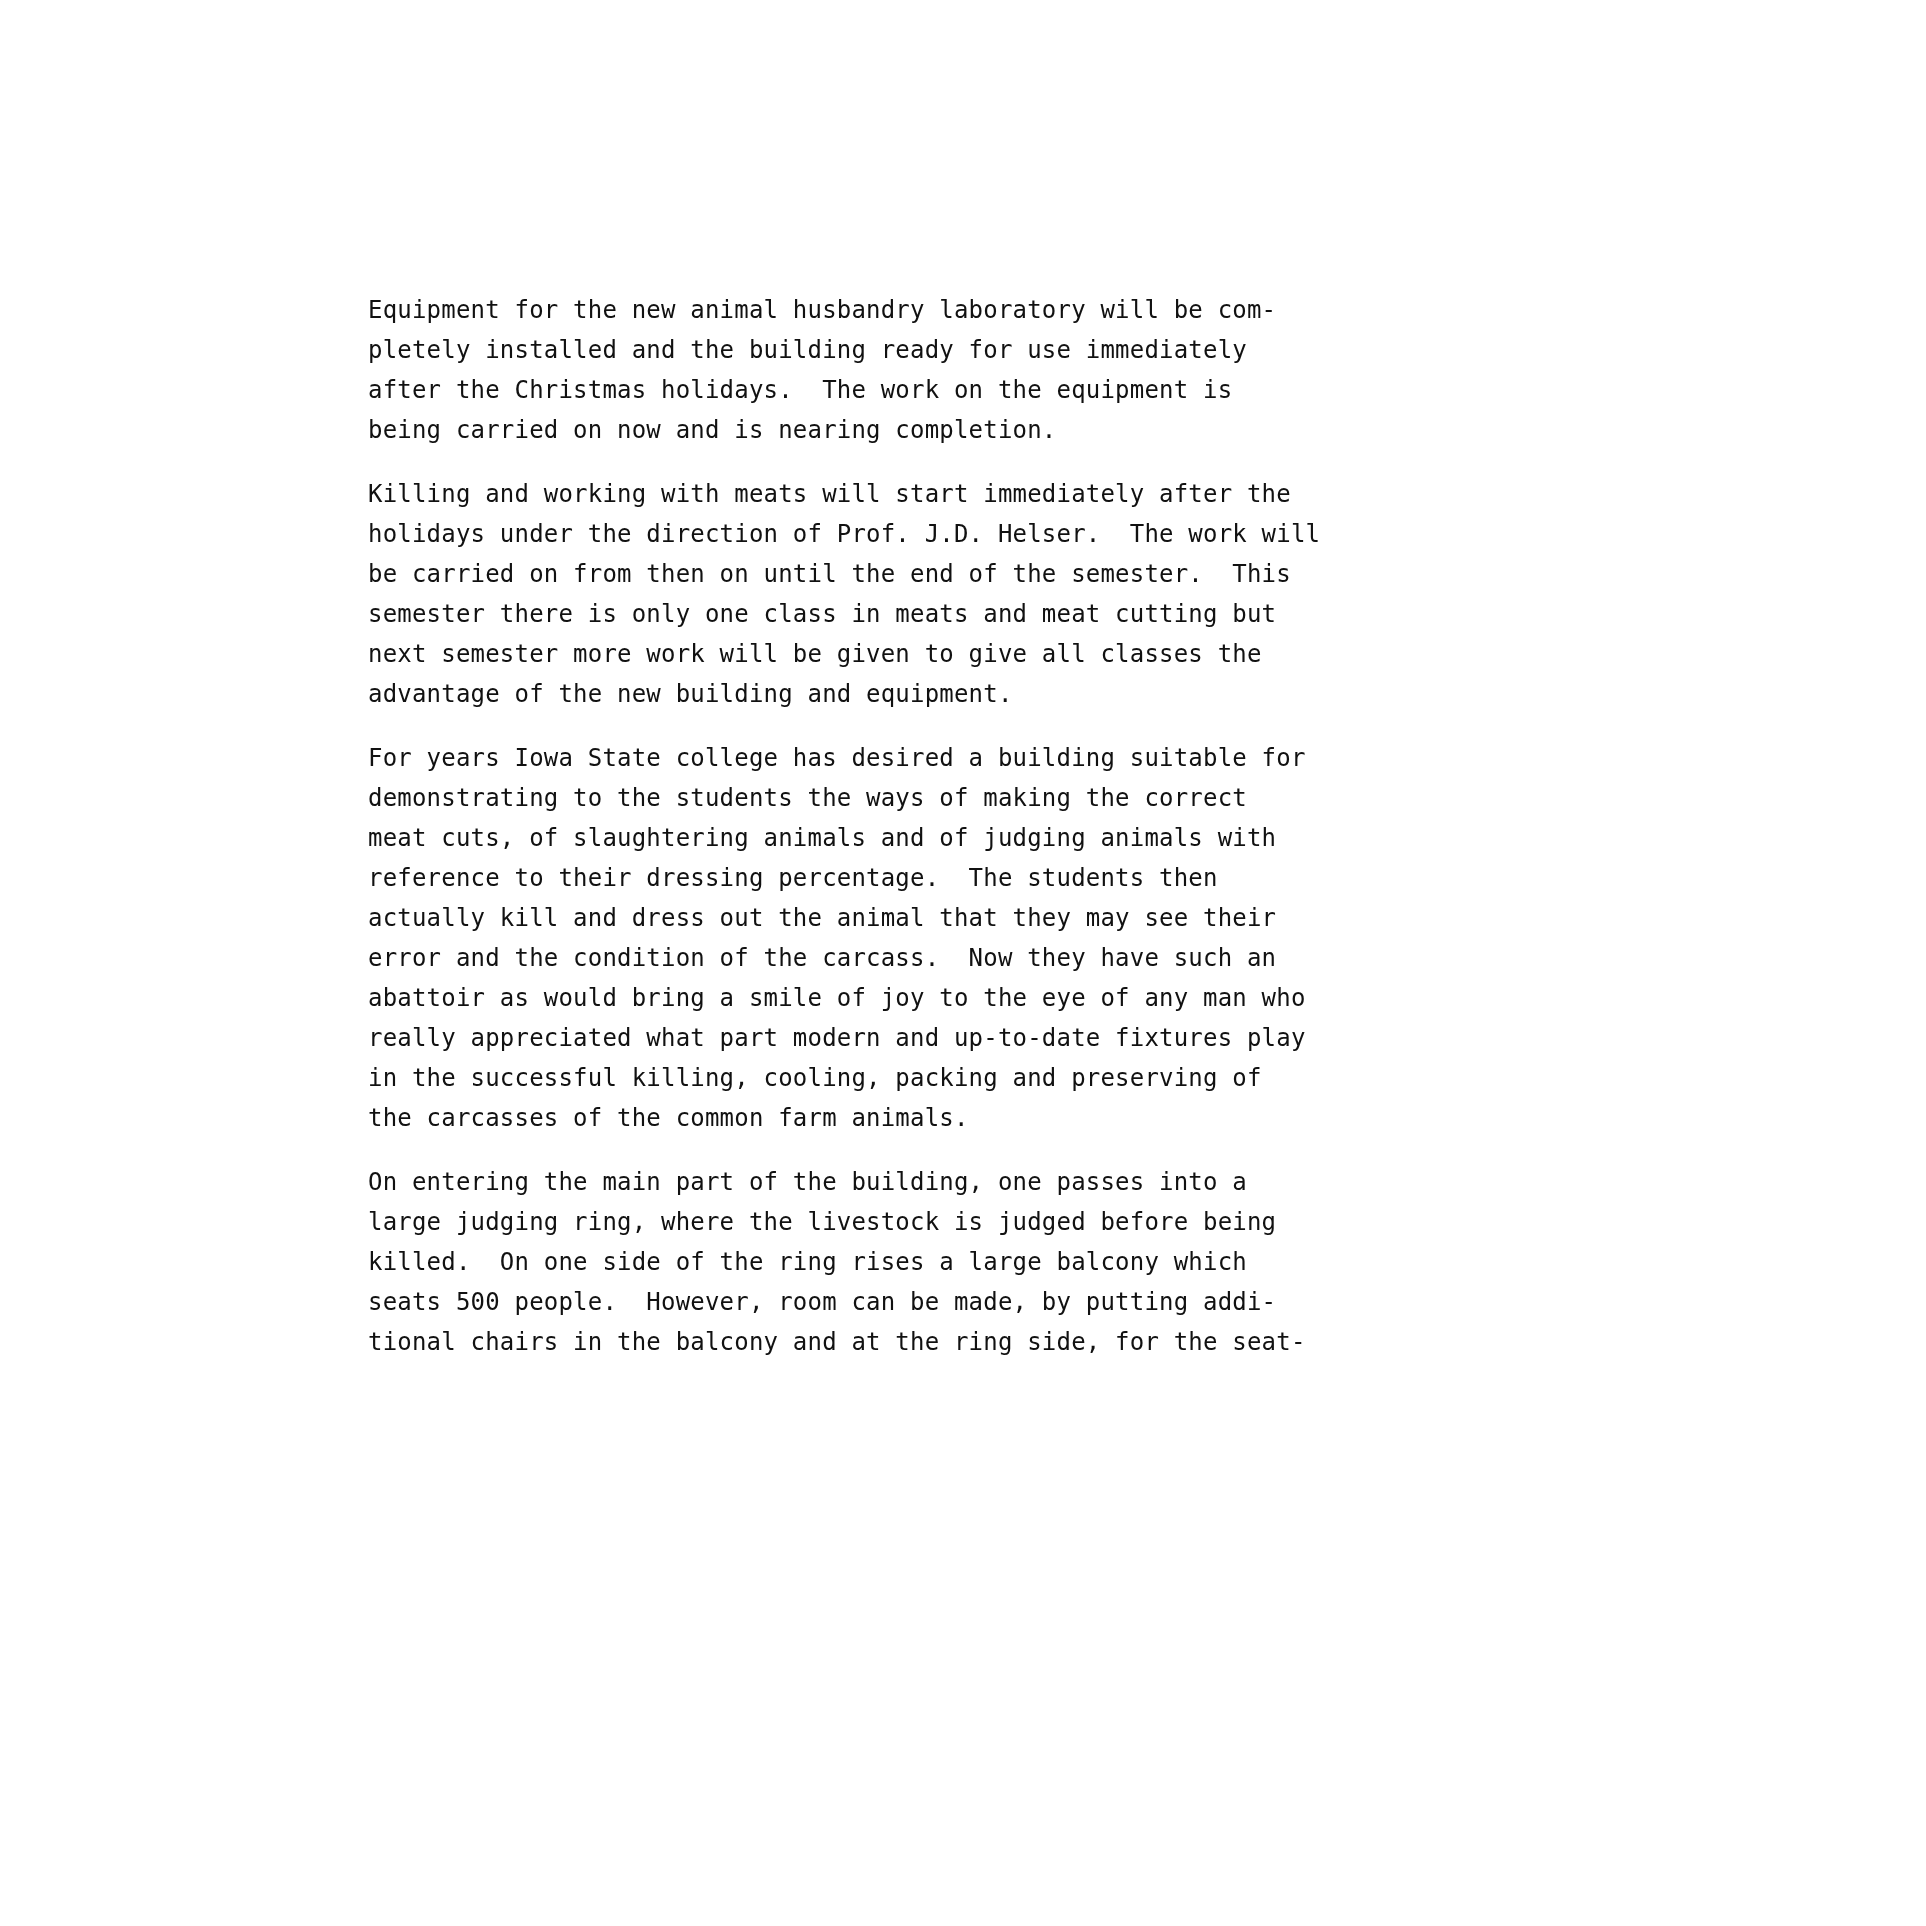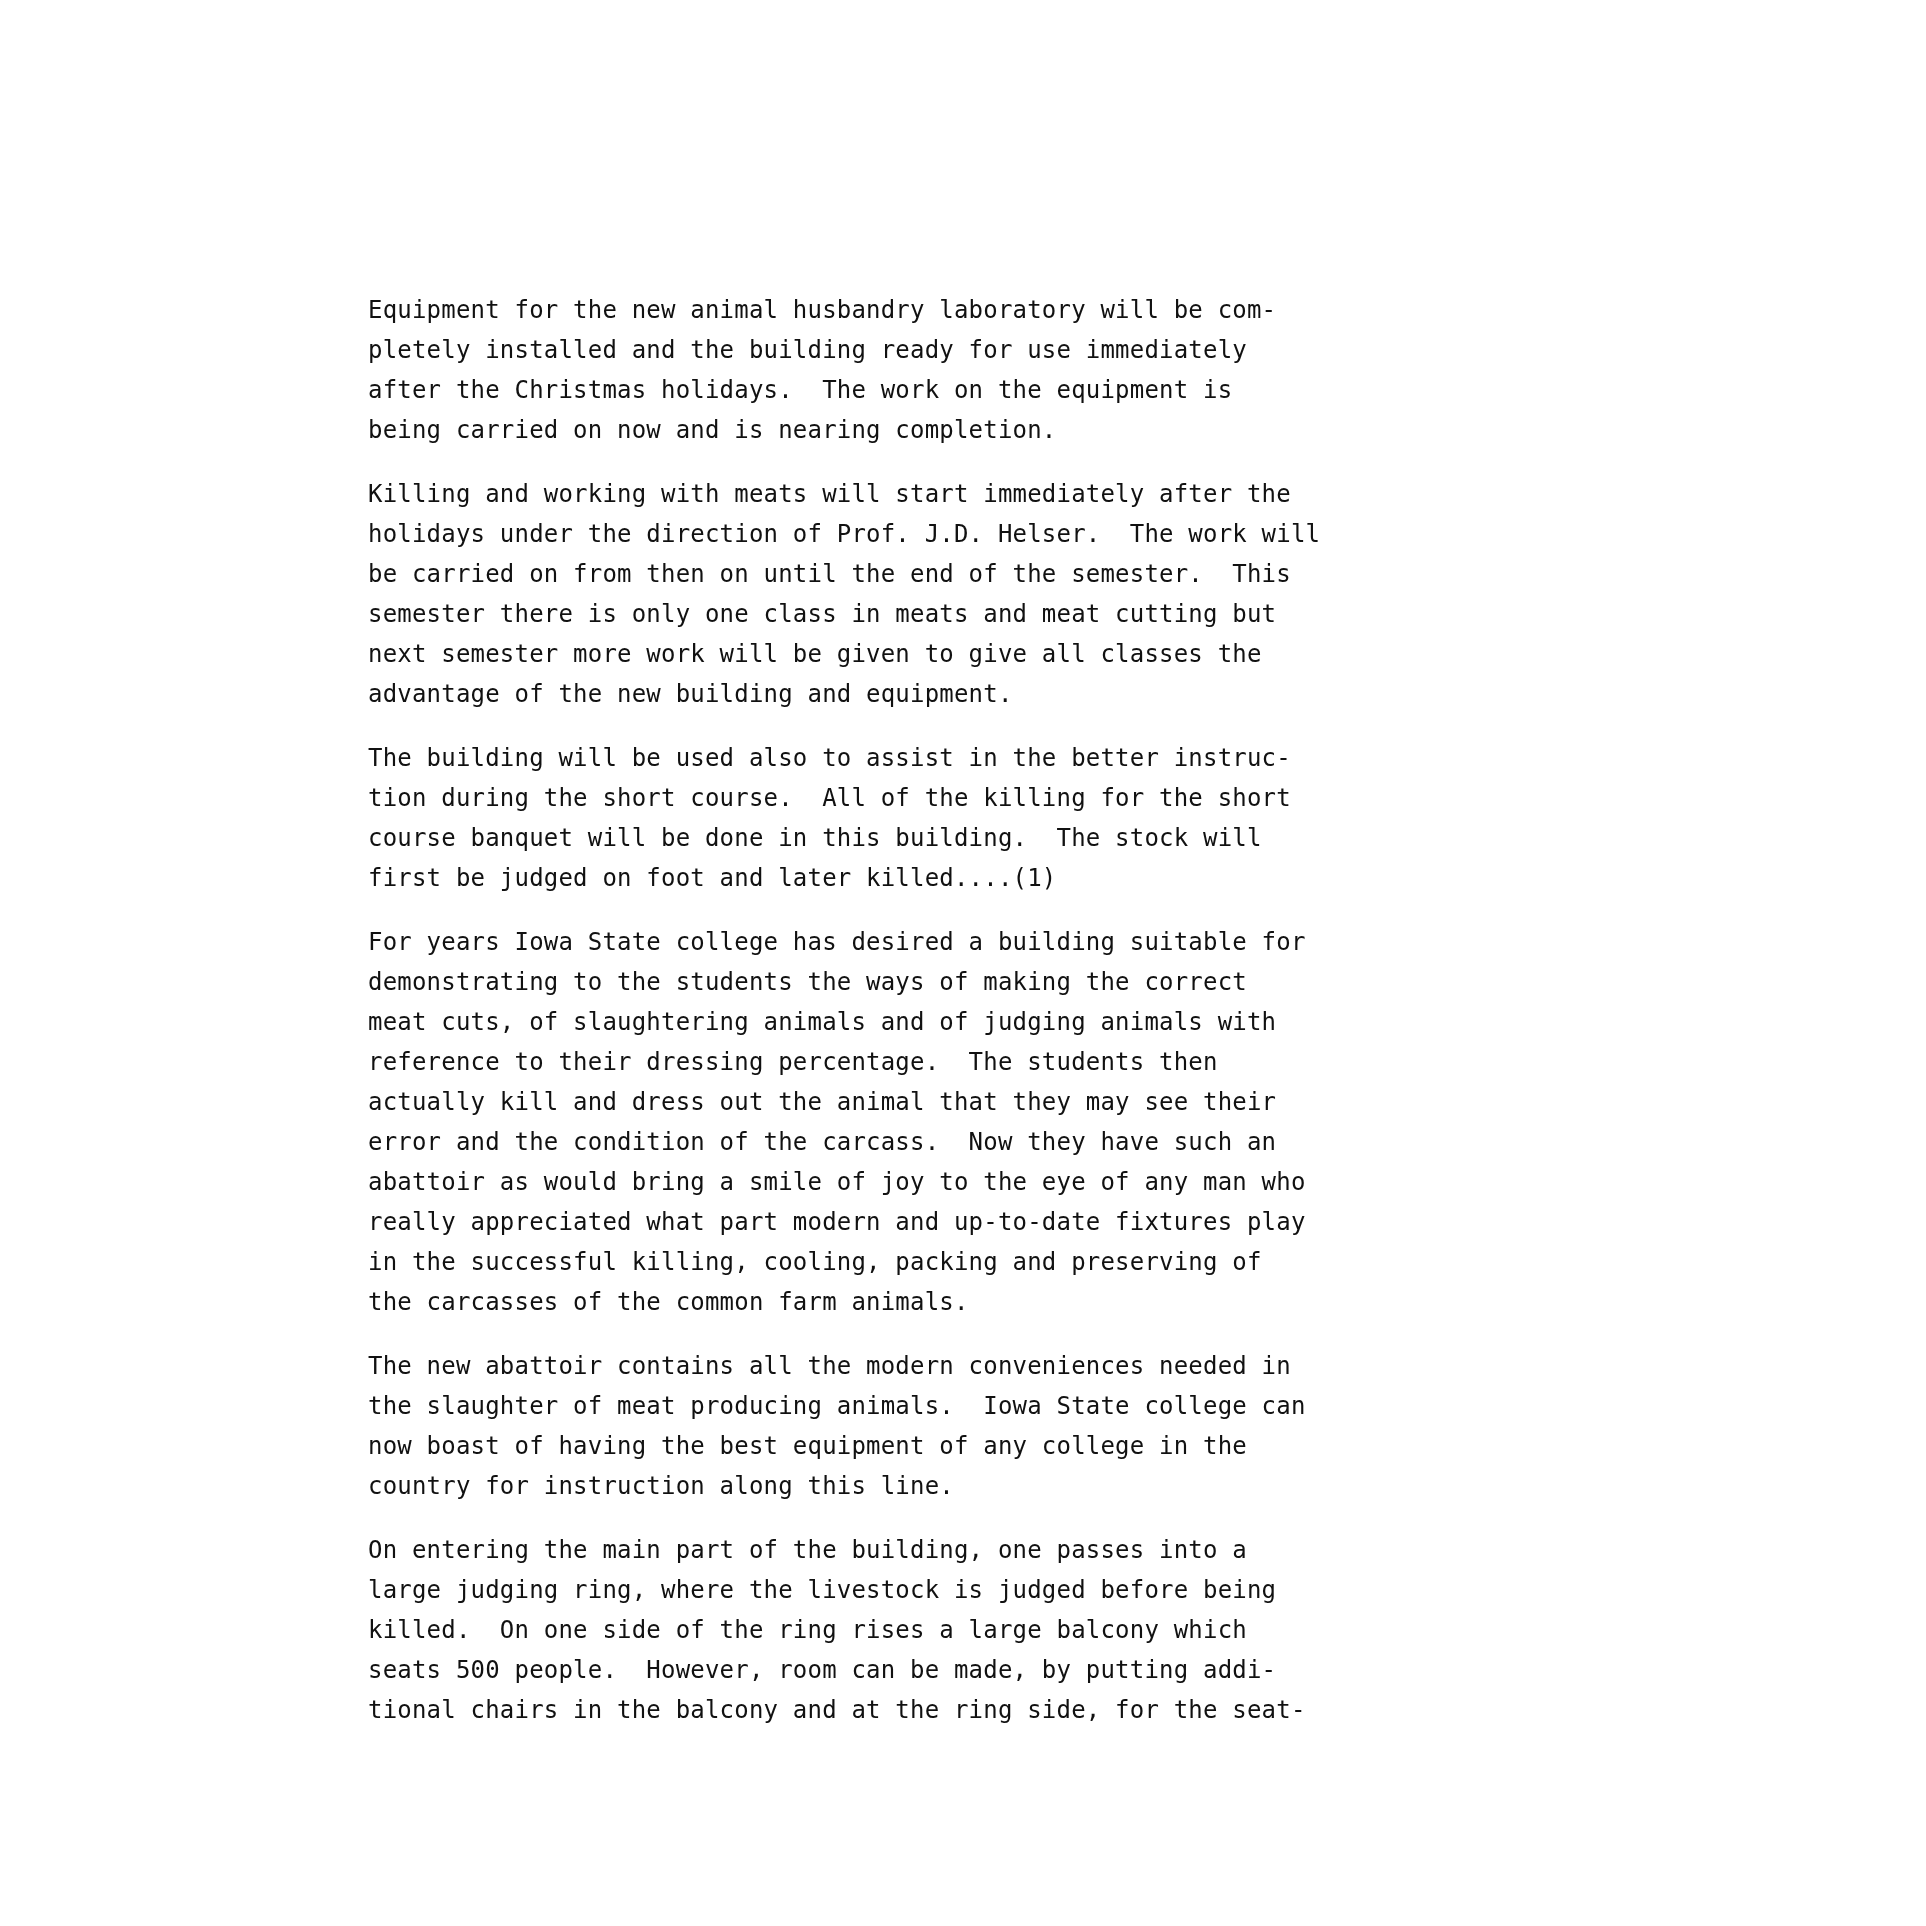--- a/index.html
+++ b/index.html
@@ -52,38 +52,30 @@
     <p class="para indent gap-large">Equipment for the new animal husbandry laboratory will be com-
 pletely installed and the building ready for use immediately
 after the Christmas holidays.  The work on the equipment is
 being carried on now and is nearing completion.</p>
     <p class="para indent">Killing and working with meats will start immediately after the
 holidays under the direction of Prof. J.D. Helser.  The work will
 be carried on from then on until the end of the semester.  This
 semester there is only one class in meats and meat cutting but
 next semester more work will be given to give all classes the
 advantage of the new building and equipment.</p>
-    <p class="para indent">The building will be used also to assist in the better instruc-
-tion during the short course.  All of the killing for the short
-course banquet will be done in this building.  The stock will
-first be judged on foot and later killed....(1)</p>
     <p class="para indent">For years Iowa State college has desired a building suitable for
 demonstrating to the students the ways of making the correct
 meat cuts, of slaughtering animals and of judging animals with
 reference to their dressing percentage.  The students then
 actually kill and dress out the animal that they may see their
 error and the condition of the carcass.  Now they have such an
 abattoir as would bring a smile of joy to the eye of any man who
 really appreciated what part modern and up-to-date fixtures play
 in the successful killing, cooling, packing and preserving of
 the carcasses of the common farm animals.</p>
-    <p class="para indent">The new abattoir contains all the modern conveniences needed in
-the slaughter of meat producing animals.  Iowa State college can
-now boast of having the best equipment of any college in the
-country for instruction along this line.</p>
     <p class="para indent">On entering the main part of the building, one passes into a
 large judging ring, where the livestock is judged before being
 killed.  On one side of the ring rises a large balcony which
 seats 500 people.  However, room can be made, by putting addi-
 tional chairs in the balcony and at the ring side, for the seat-</p>
   </div>
 
 </div>
 
 

